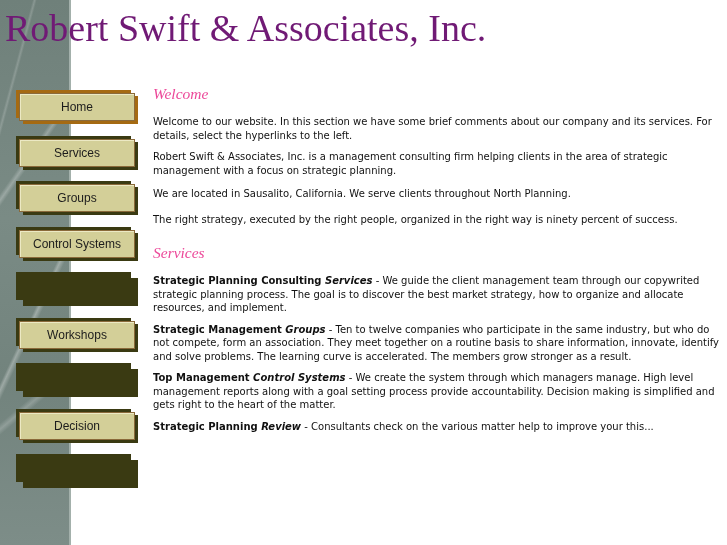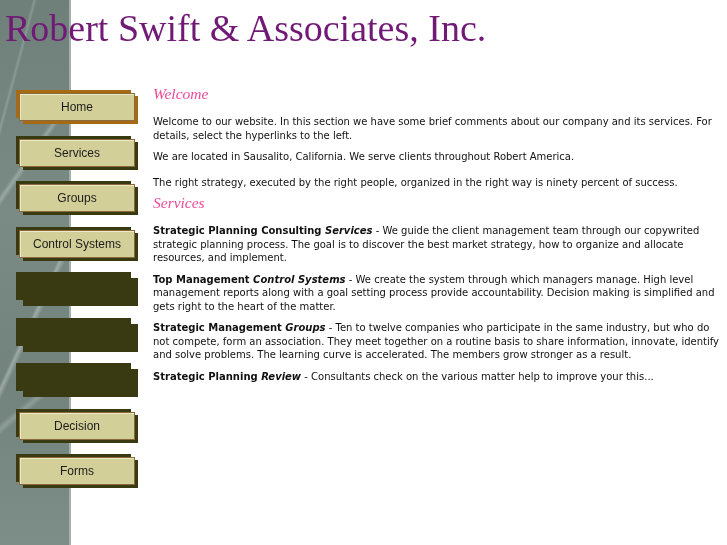--- a/index.html
+++ b/index.html
@@ -91,53 +91,54 @@
       <div class="shadow-front"></div>
     <div class="face">Control Systems</div>
   </div>
   <div class="nav-btn" style="top:272px">
     <div class="shadow-back"></div>
       <div class="shadow-front"></div>
   </div>
   <div class="nav-btn" style="top:318px">
     <div class="shadow-back"></div>
       <div class="shadow-front"></div>
+    <div class="face">Workshops</div>
   </div>
   <div class="nav-btn" style="top:363px">
     <div class="shadow-back"></div>
       <div class="shadow-front"></div>
   </div>
   <div class="nav-btn" style="top:409px">
     <div class="shadow-back"></div>
       <div class="shadow-front"></div>
     <div class="face">Decision</div>
   </div>
   <div class="nav-btn" style="top:454px">
     <div class="shadow-back"></div>
       <div class="shadow-front"></div>
-    <div class="face">Forms</div>
   </div>
 </nav>
 
 <main class="content">
   <h2>Welcome</h2>
   <p style="">Welcome to our website. In this section we have some brief comments about our company and its services. For details, select the hyperlinks to the left.</p>
 
+  <p style="margin-bottom:10px">Robert Swift &amp; Associates, Inc. is a management consulting firm helping clients in the area of strategic management with a focus on strategic planning.</p>
 
-  <p style="margin-bottom:12px">We are located in Sausalito, California. We serve clients throughout Robert America.</p>
+  <p style="margin-bottom:12px">We are located in Sausalito, California. We serve clients throughout North Planning.</p>
 
-  <p style="margin-bottom:4px">The right strategy, executed by the right people, organized in the right way is ninety percent of success.</p>
+  <p style="margin-bottom:17px">The right strategy, executed by the right people, organized in the right way is ninety percent of success.</p>
 
   <h2>Services</h2>
 
   <p class="svc">
     <b>Strategic Planning Consulting </b><i>Services</i><span> - We guide the client management team through our copywrited strategic planning process. The goal is to discover the best market strategy, how to organize and allocate resources, and implement.</span>
   </p>
   <p class="svc">
-    <b>Top Management </b><i>Control Systems</i><span> - We create the system through which managers manage. High level management reports along with a goal setting process provide accountability. Decision making is simplified and gets right to the heart of the matter.</span>
+    <b>Strategic Management </b><i>Groups</i><span> - Ten to twelve companies who participate in the same industry, but who do not compete, form an association. They meet together on a routine basis to share information, innovate, identify and solve problems. The learning curve is accelerated. The members grow stronger as a result.</span>
   </p>
   <p class="svc">
-    <b>Strategic Management </b><i>Groups</i><span> - Ten to twelve companies who participate in the same industry, but who do not compete, form an association. They meet together on a routine basis to share information, innovate, identify and solve problems. The learning curve is accelerated. The members grow stronger as a result.</span>
+    <b>Top Management </b><i>Control Systems</i><span> - We create the system through which managers manage. High level management reports along with a goal setting process provide accountability. Decision making is simplified and gets right to the heart of the matter.</span>
   </p>
   <p class="svc">
     <b>Strategic Planning </b><i>Review</i><span> - Consultants check on the various matter help to improve your this...</span>
   </p>
 </main>
 
 </body></html>

